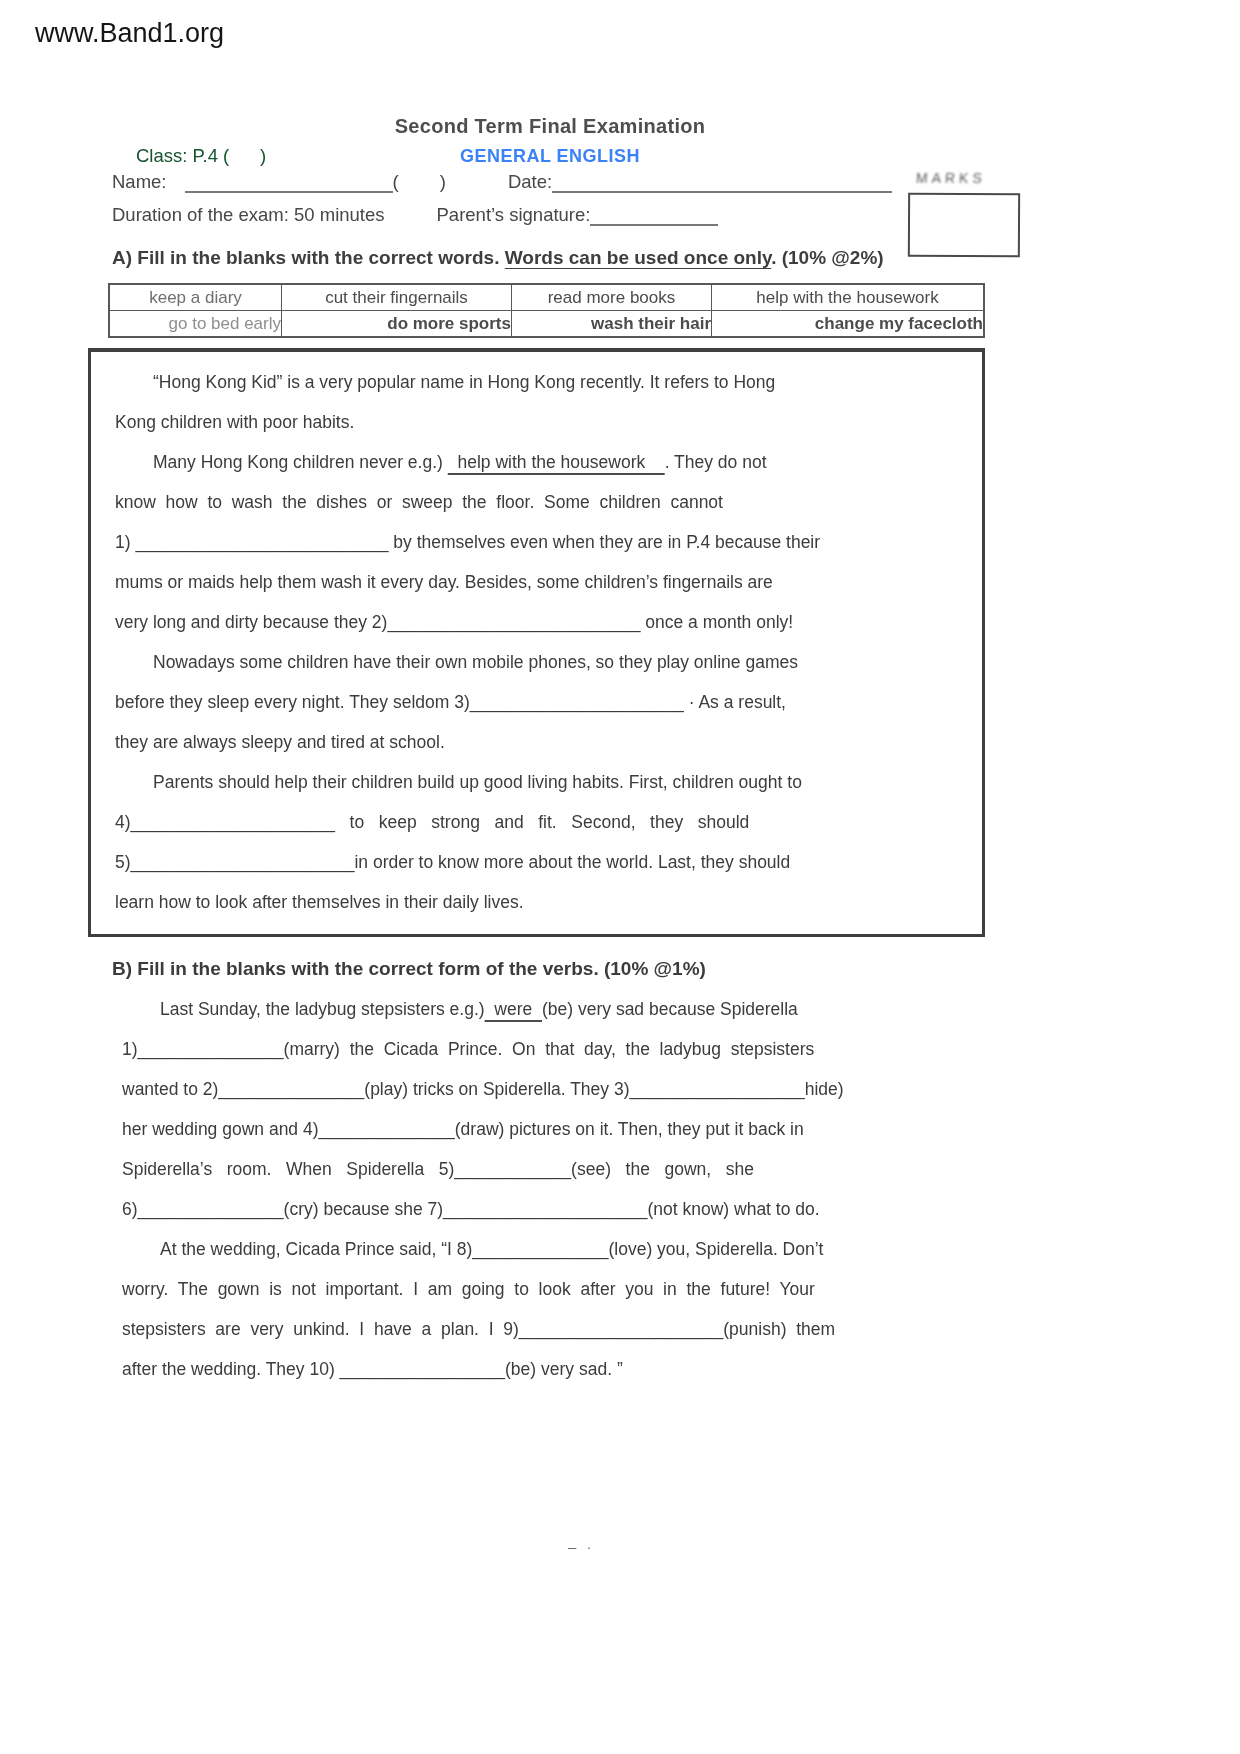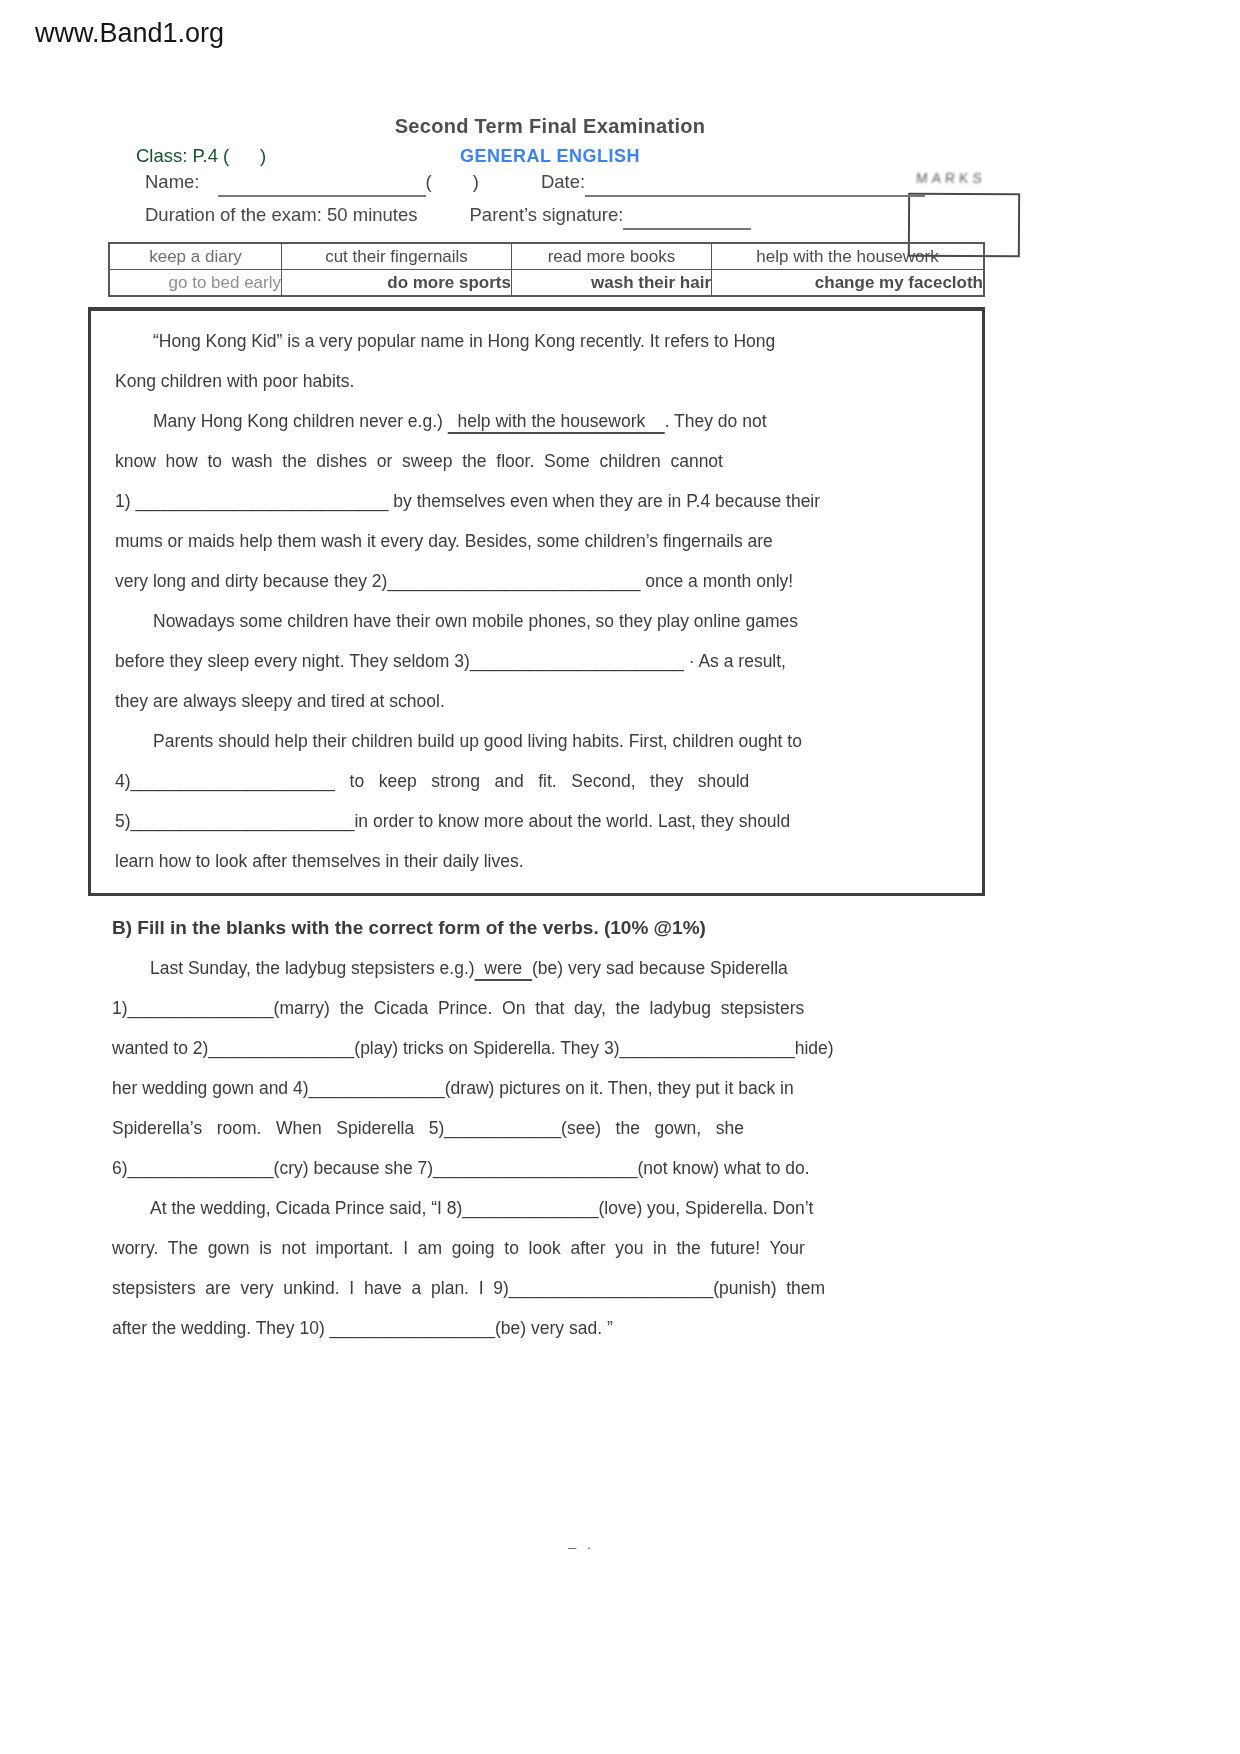--- a/index.html
+++ b/index.html
@@ -16,21 +16,21 @@
     font-size: 27px; color: #151515;
   }
   .content {
     position: absolute; left: 112px; top: 112px; width: 876px;
   }
   .title-line {
     text-align: center; font-size: 20px; font-weight: bold;
     color: #4e4e4e; letter-spacing: 0.3px; line-height: 28px;
     filter: blur(0.2px);
   }
-  .hrow { display: flex; align-items: flex-end; font-size: 18.5px; color: #474747; line-height: 30px; margin-left: 33px; }
+  .hrow { display: flex; align-items: center; font-size: 18.5px; color: #474747; line-height: 30px; }
   .class-row { display: grid; grid-template-columns: 1fr auto 1fr; margin-top: 5px; align-items: end; }
   .subject { font-size: 18px; font-weight: bold; color: #3b82f6; letter-spacing: 0.5px; }
   .keepsp { white-space: pre; }
   .blankline { display: inline-block; border-bottom: 2px solid #787878; height: 20px; }
   .name-blank { width: 208px; }
   .date-blank { width: 340px; }
   .sig-blank  { width: 128px; }
   .gap18 { width: 18px; } .gap60 { width: 62px; } .gap50 { width: 52px; }
   .marks-label {
     position: absolute; left: 916px; top: 170px;
@@ -71,21 +71,21 @@
   .pline {
     line-height: 40px; font-size: 17.5px; color: #3c3c3c;
     white-space: pre-wrap;
   }
   .indent { text-indent: 38px; }
   .ansline {
     text-decoration: underline; text-underline-offset: 5px;
     text-decoration-thickness: 1.5px; text-decoration-color: #4c4c4c;
   }
   .sec-b-heading { margin-top: 18px; font-size: 19px; font-weight: bold; color: #3c3c3c; line-height: 28px; }
-  .sec-b-lines { margin-top: 6px; }
+  .sec-b-lines { margin-top: 6px; margin-left: 10px; }
   .footer-mark {
     position: absolute; left: 568px; top: 1538px;
     font-size: 15px; color: #6a6a6a; letter-spacing: 3px;
   }
 </style>
 </head>
 <body>
 
 <div class="watermark">www.Band1.org</div>
 
@@ -112,20 +112,21 @@
     <span class="blankline date-blank"></span>
   </div>
 
   <div class="hrow" style="margin-top:3px;">
     <span class="keepsp">Duration of the exam: 50 minutes</span>
     <span class="gap50"></span>
     <span class="keepsp">Parent’s signature:</span>
     <span class="blankline sig-blank"></span>
   </div>
 
+  <div class="sec-heading"><span>A) Fill in the blanks with the correct words. </span><span class="underlined">Words can be used once only</span><span>. (10% @2%)</span></div>
 
   <div class="word-bank">
       <div class="wb-row">
         <div class="wb-cell">keep a diary</div>
         <div class="wb-cell">cut their fingernails</div>
         <div class="wb-cell">read more books</div>
         <div class="wb-cell">help with the housework</div>
       </div>
       <div class="wb-row">
         <div class="wb-cell">go to bed early</div>

